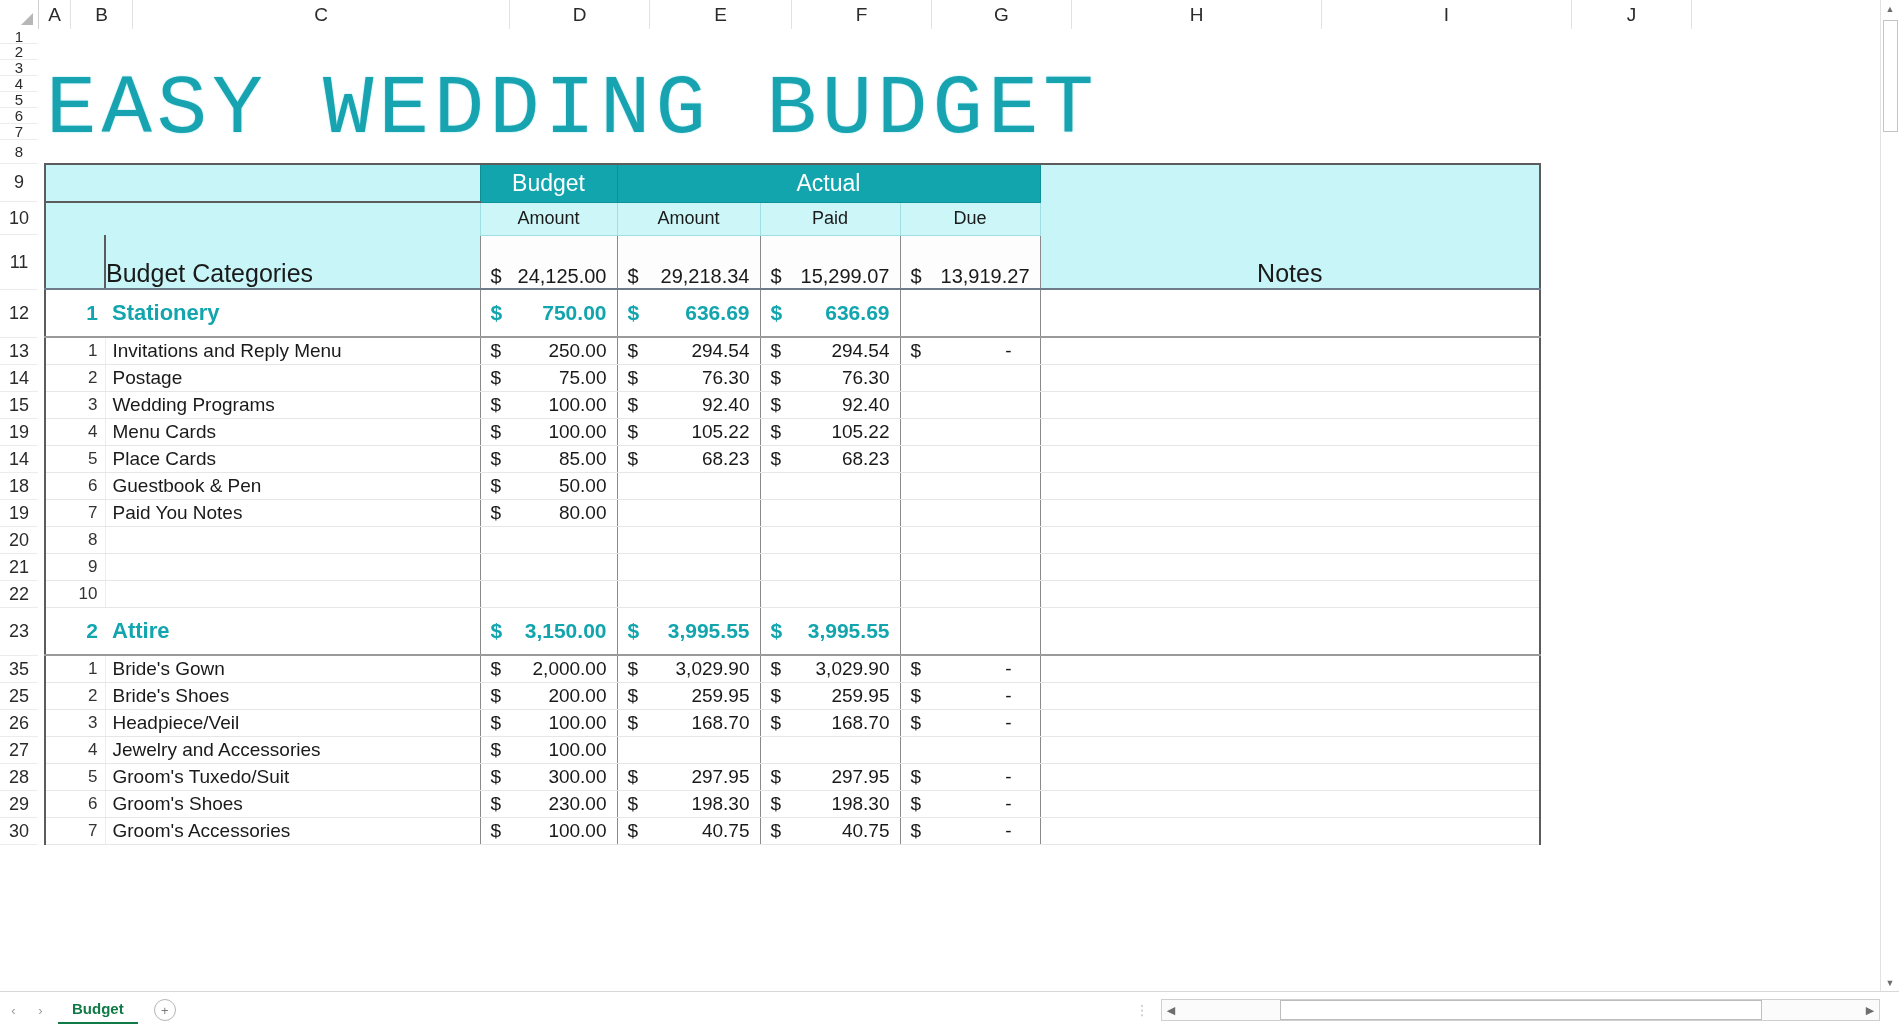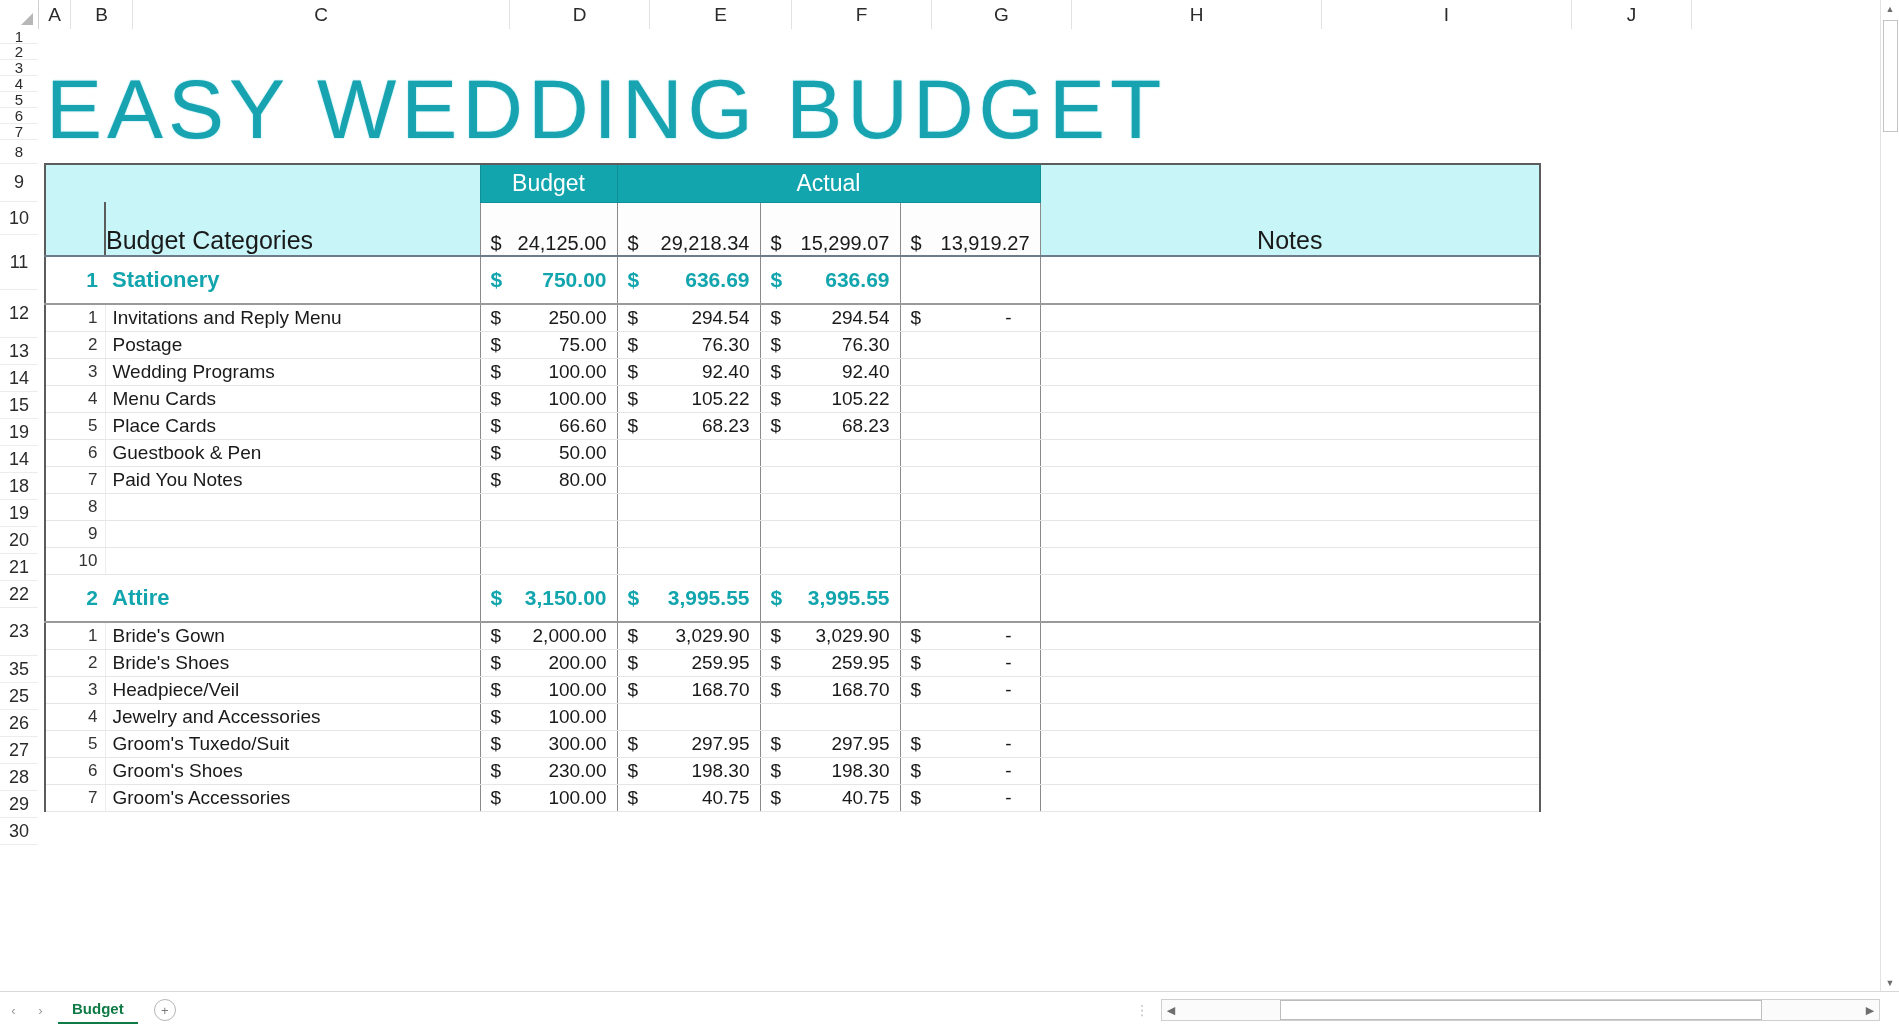--- a/index.html
+++ b/index.html
@@ -51,21 +51,21 @@
     position:absolute;left:38px;top:29px;right:18px;bottom:36px;
     background:#ffffff;overflow:hidden;
   }
 
   
   .title-band{
     position:absolute;left:0;top:0;width:1495px;height:160px;
     display:flex;align-items:center;
   }
   .wtitle{
-    font-family:Liberation Sans, sans-serif;
+    font-family:Liberation Mono, monospace;
     font-size:84px;letter-spacing:5px;
     color:#17a3b0;
     text-shadow:0 0 2px #8fdde6;
     padding-left:8px;font-weight:400;
     white-space:nowrap;
   }
 
   
   table.budget{
     position:absolute;left:6px;top:134px;
@@ -303,20 +303,28 @@
       </colgroup>
       <tbody>
 
         <tr>
           <td class="hdr-blank" colspan="2"></td>
           <td class="hdr-group">Budget</td>
           <td class="hdr-group" colspan="3">Actual</td>
           <td class="hdr-notes-top"></td>
         </tr>
 
+        <tr>
+          <td class="hdr-blank" colspan="2"></td>
+          <td class="hdr-sub">Amount</td>
+          <td class="hdr-sub">Amount</td>
+          <td class="hdr-sub">Paid</td>
+          <td class="hdr-sub">Due</td>
+          <td class="hdr-notes-mid"></td>
+        </tr>
 
         <tr>
           <td class="hdr-cat-num"></td>
           <td class="hdr-cat">Budget Categories</td>
           <td class="tot">
             <div class="money">
               <span class="sym">$</span>
               <span class="val">24,125.00</span>
             </div>
           </td>
@@ -466,21 +474,21 @@
             </td>
             <td class="imoney"></td>
             <td class="inotes"></td>
           </tr>
           <tr class="item">
             <td class="inum">5</td>
             <td class="iname">Place Cards</td>
             <td class="imoney">
               <div class="money">
                 <span class="sym">$</span>
-                <span class="val">66.60</span>
+                <span class="val">85.00</span>
               </div>
             </td>
             <td class="imoney">
               <div class="money">
                 <span class="sym">$</span>
                 <span class="val">68.23</span>
               </div>
             </td>
             <td class="imoney">
               <div class="money">

